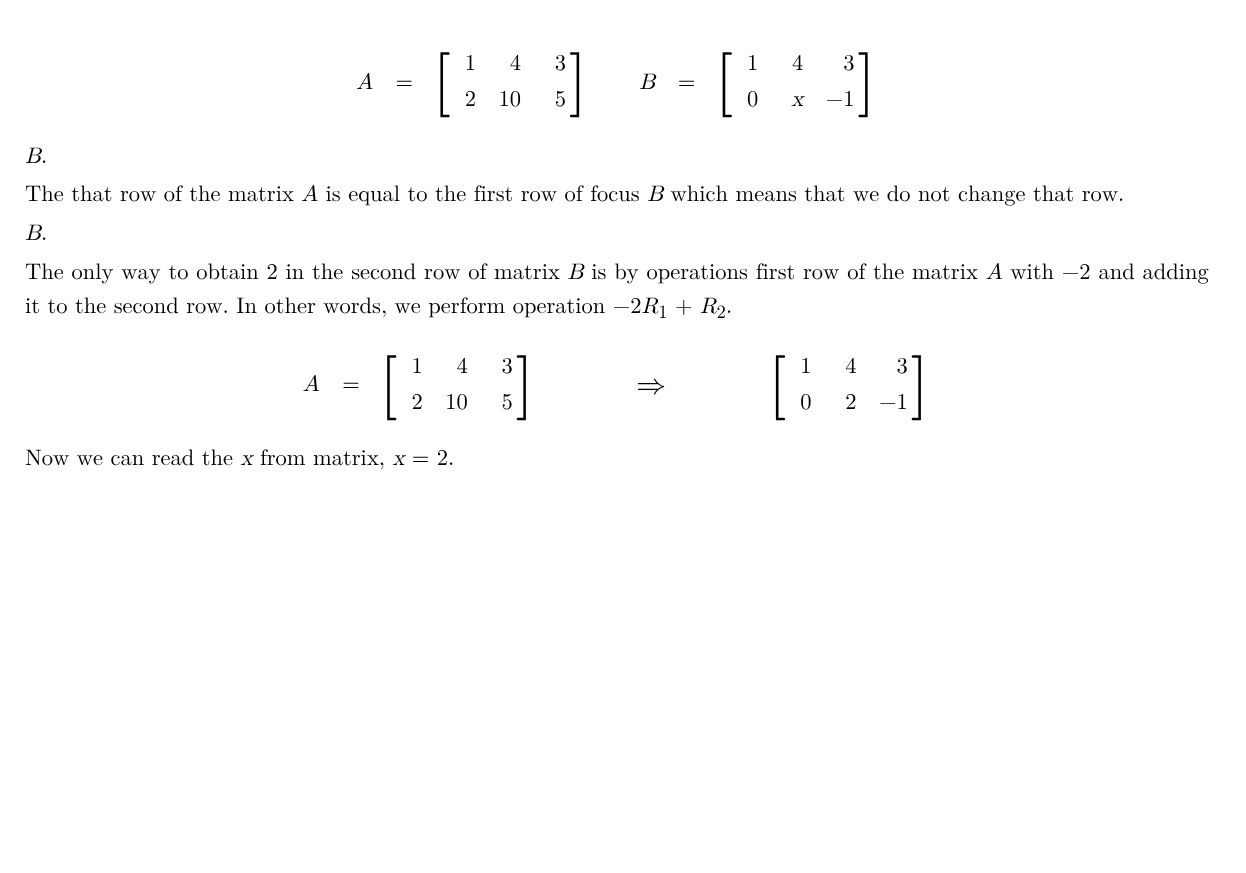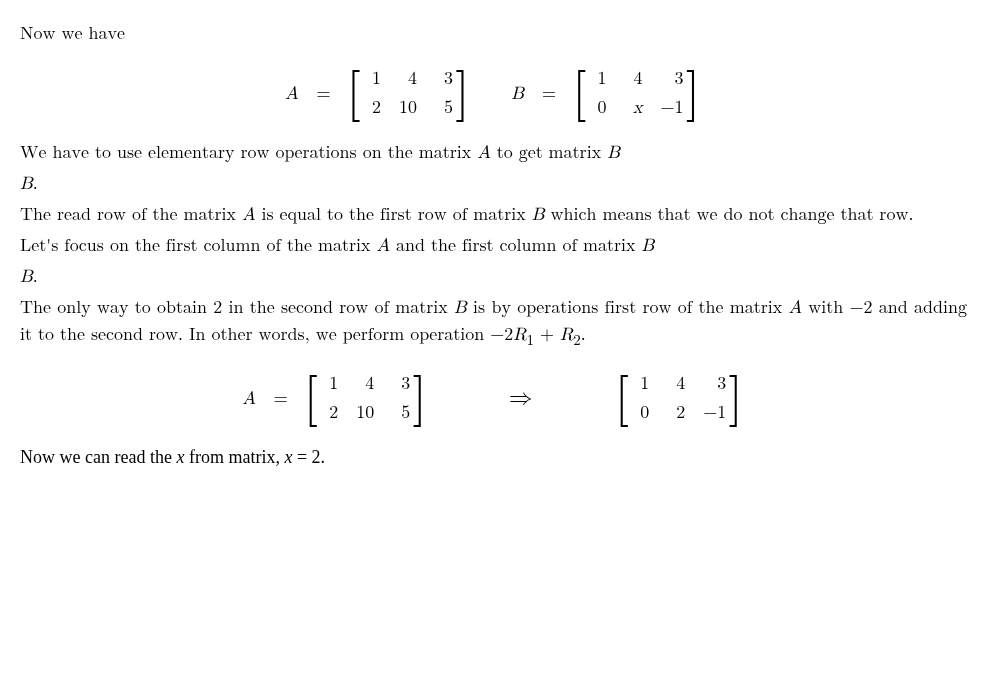--- a/index.html
+++ b/index.html
@@ -89,32 +89,30 @@
       gap: 50px;
     }
 
     .arrow {
       font-size: 24px;
       margin: 0 30px;
     }
 
     .last-line {
       margin-top: 12px;
-      font-family: Liberation Serif, serif;
     }
 
     .italic { font-style: italic; }
   </style>
 </head>
 <body>
 
 <div class="content">
 
 
-  <p>Now we have</p>
 
   <div class="matrix-section">
 
     <div class="matrix-expr">
       <span class="matrix-letter">A</span>
       <span class="equals">=</span>
       <div class="matrix-bracket-wrap">
         <span class="bracket-left">[</span>
         <div class="matrix-grid">
           <span class="cell noital">1</span>
@@ -139,32 +137,26 @@
           <span class="cell noital">3</span>
           <span class="cell noital">0</span>
           <span class="cell">x</span>
           <span class="cell noital">−1</span>
         </div>
         <span class="bracket-right">]</span>
       </div>
     </div>
   </div>
 
+  <p><span class="italic">B</span>.</p>
+
   <p>
-    <span>We have to use elementary row operations on the matrix </span><span class="italic">A</span><span> to get matrix </span><span class="italic">B</span>
+    <span>The that row of the matrix </span><span class="italic">A</span><span> is equal to the first row of focus </span><span class="italic">B</span><span> which means that we do not change that row.</span>
   </p>
-  <p><span class="italic">B</span>.</p>
-
-  <p>
-    <span>The read row of the matrix </span><span class="italic">A</span><span> is equal to the first row of matrix </span><span class="italic">B</span><span> which means that we do not change that row.</span>
-  </p>
-
-  <p>
-    <span>Let's focus on the first column of the matrix </span><span class="italic">A</span><span> and the first column of matrix </span><span class="italic">B</span>
-  </p>
+
   <p><span class="italic">B</span>.</p>
 
   <p>
     <span>The only way to obtain 2 in the second row of matrix </span><span class="italic">B</span><span> is by operations first row of the matrix </span><span class="italic">A</span><span> with −2 and adding it to the second row.  In other words, we perform operation −2</span><span class="italic">R</span><sub>1</sub><span> + </span><span class="italic">R</span><sub>2</sub><span>.</span>
   </p>
 
   <div class="arrow-section">
 
     <div class="matrix-expr">
       <span class="matrix-letter">A</span>

